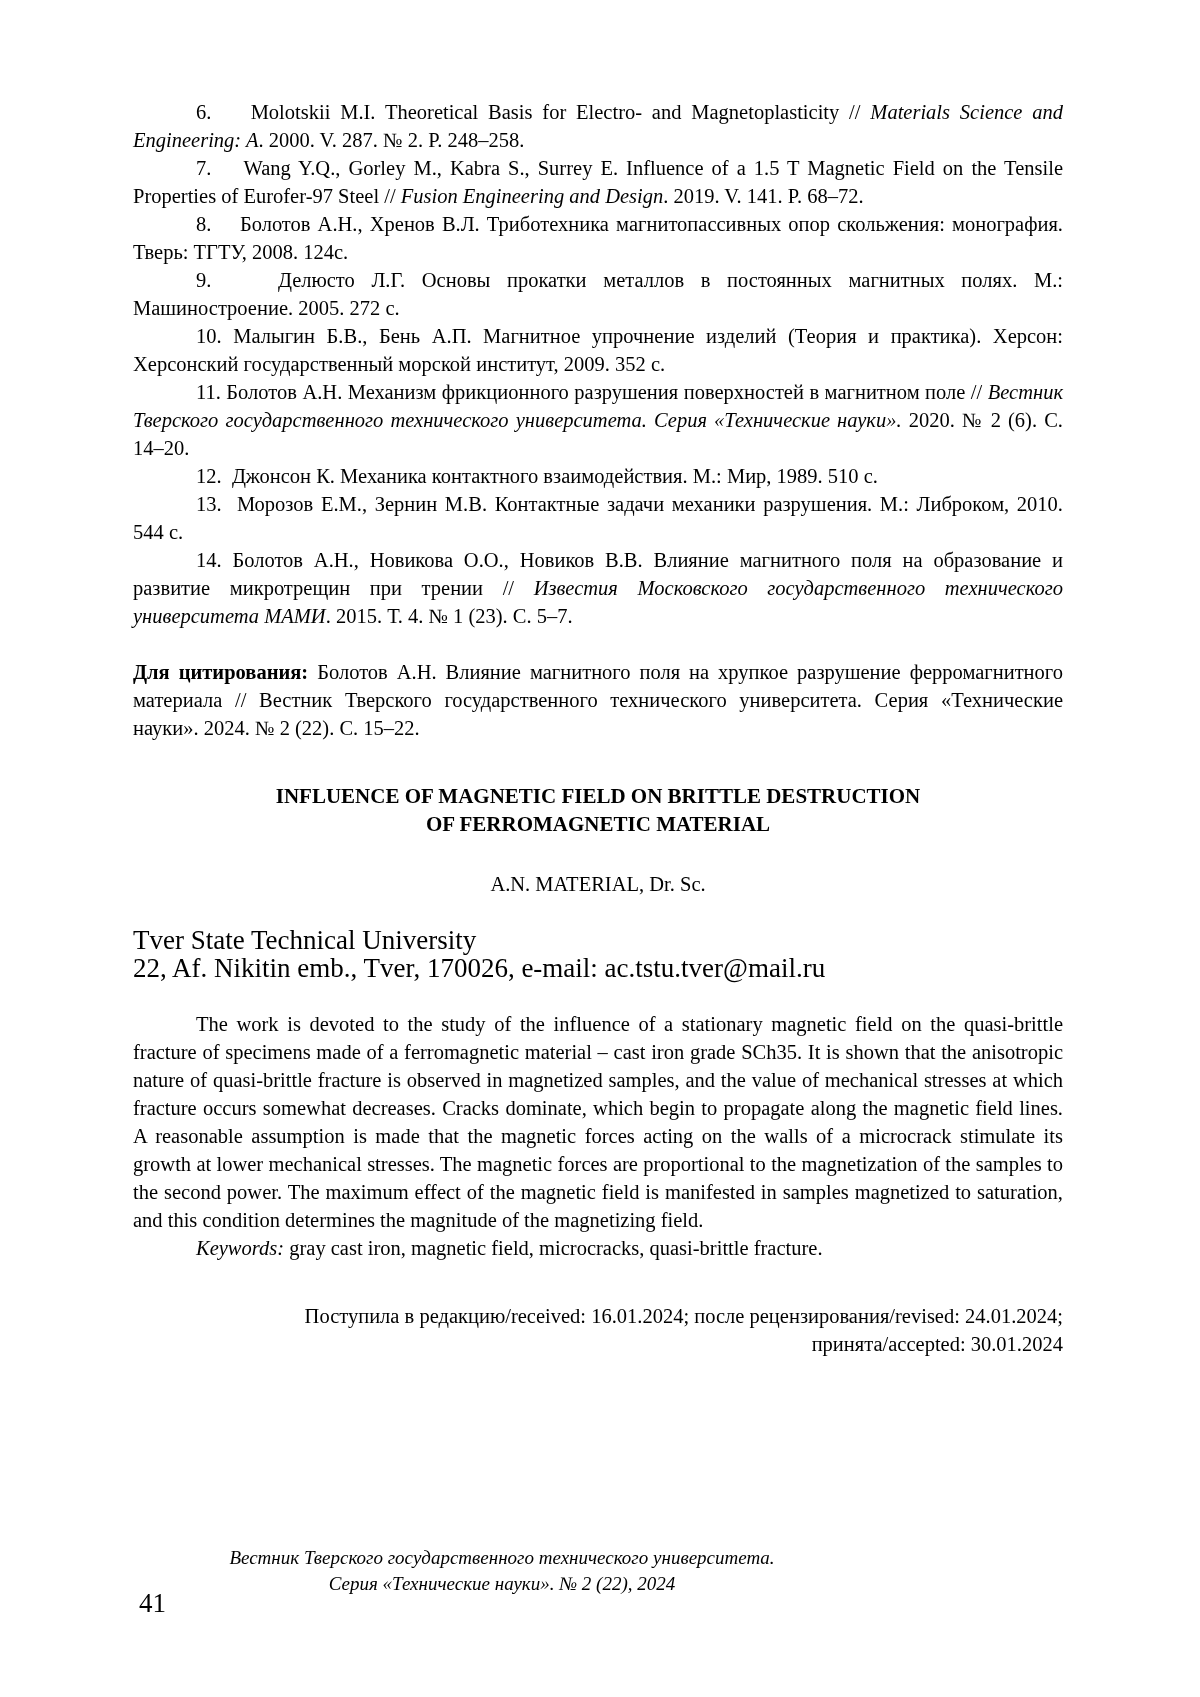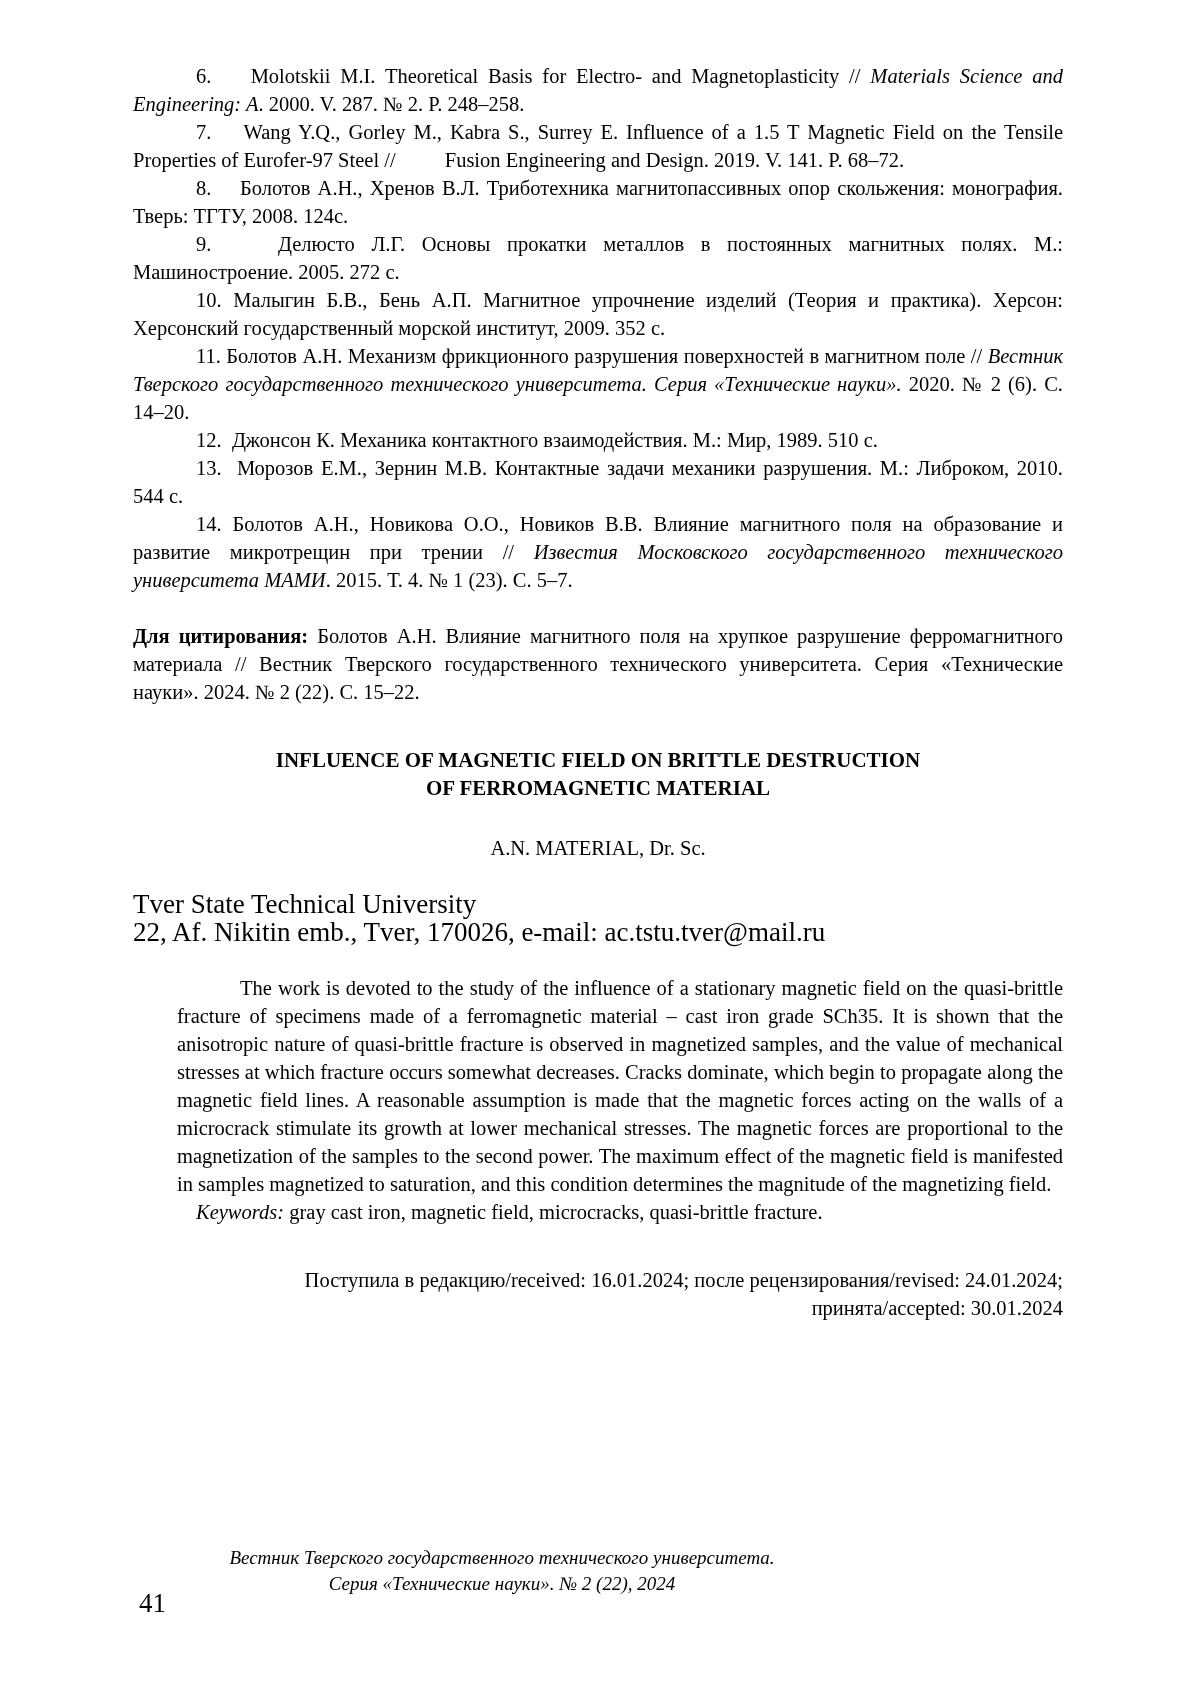--- a/index.html
+++ b/index.html
@@ -13,21 +13,21 @@
     height: 1697px;
     font-family: "Liberation Serif", "DejaVu Serif", serif;
     color: #000000;
     overflow: hidden;
   }
   .content {
     position: absolute;
     left: 133px;
     top: 0;
     width: 930px;
-    padding-top: 62px;
+    padding-top: 98px;
   }
   .content p {
     margin: 0;
     font-size: 20.5px;
     line-height: 28px;
     text-align: justify;
     hyphens: manual;
   }
   p.ref {
     text-indent: 63px;
@@ -49,21 +49,20 @@
     line-height: 28px;
   }
   .affiliation-block {
     margin-top: 28px;
     font-size: 27px;
     line-height: 28px;
   }
   p.abstract {
     margin-top: 28px;
     text-indent: 63px;
-    margin-left: 44px;
   }
   p.keywords {
     text-indent: 63px;
   }
   .received-block {
     margin-top: 40px;
     text-align: right;
     font-size: 20.5px;
     line-height: 28px;
   }
@@ -84,21 +83,21 @@
     font-size: 27px;
     line-height: 34px;
   }
 </style>
 </head>
 <body>
 
 <div class="content">
 
   <p class="ref"><span>6.&nbsp;&nbsp;&nbsp;&nbsp;Molotskii M.I. Theoretical Basis for Electro- and Magnetoplasticity // </span><span style="font-style: italic;">Materials Science and Engineering: A</span><span>. 2000. V. 287. № 2. P. 248–258.</span></p>
-  <p class="ref"><span>7.&nbsp;&nbsp;&nbsp;&nbsp;Wang Y.Q., Gorley M., Kabra S., Surrey E. Influence of a 1.5 T Magnetic Field on the Tensile Properties of Eurofer-97 Steel // </span><span style=" margin-left: 44px;">Fusion Engineering and Design</span><span>. 2019. V. 141. P. 68–72.</span></p>
+  <p class="ref"><span>7.&nbsp;&nbsp;&nbsp;&nbsp;Wang Y.Q., Gorley M., Kabra S., Surrey E. Influence of a 1.5 T Magnetic Field on the Tensile Properties of Eurofer-97 Steel // </span><span style="font-style: italic;">Fusion Engineering and Design</span><span>. 2019. V. 141. P. 68–72.</span></p>
   <p class="ref"><span>8.&nbsp;&nbsp;&nbsp;&nbsp;Болотов А.Н., Хренов В.Л. Триботехника магнитопассивных опор сколь­жения: монография. Тверь: ТГТУ, 2008. 124с.</span></p>
   <p class="ref"><span>9.&nbsp;&nbsp;&nbsp;&nbsp;Делюсто Л.Г. Основы прокатки металлов в постоянных магнитных полях. М.: Машиностроение. 2005. 272 с.</span></p>
   <p class="ref"><span>10. Малыгин Б.В., Бень А.П. Магнитное упрочнение изделий (Теория и практика). Херсон: Херсонский государственный морской институт, 2009. 352 с.</span></p>
   <p class="ref"><span>11. Болотов А.Н. Механизм фрикционного разрушения поверхностей в магнитном поле // </span><span style="font-style: italic;">Вестник Тверского государственного технического университета. Серия «Технические науки».</span><span> 2020. № 2 (6). С. 14–20.</span></p>
   <p class="ref"><span>12.&nbsp;&nbsp;Джонсон К. Механика контактного взаимодействия. М.: Мир, 1989. 510 с.</span></p>
   <p class="ref"><span>13.&nbsp;&nbsp;Морозов Е.М., Зернин М.В. Контактные задачи механики разрушения. М.: Либроком, 2010. 544 с.</span></p>
   <p class="ref"><span>14.&nbsp;Болотов А.Н., Новикова О.О., Новиков В.В. Влияние магнитного поля на образование и развитие микротрещин при трении // </span><span style="font-style: italic;">Известия Московского государственного технического университета МАМИ</span><span>. 2015. Т. 4. № 1 (23). С. 5–7.</span></p>
 
   <p class="citation"><span style="font-weight: bold;">Для цитирования:</span><span> Болотов А.Н. Влияние магнитного поля на хрупкое разрушение ферромагнитного материала // Вестник Тверского государственного технического университета. Серия «Технические науки». 2024. № 2 (22). С. 15–22.</span></p>
 

